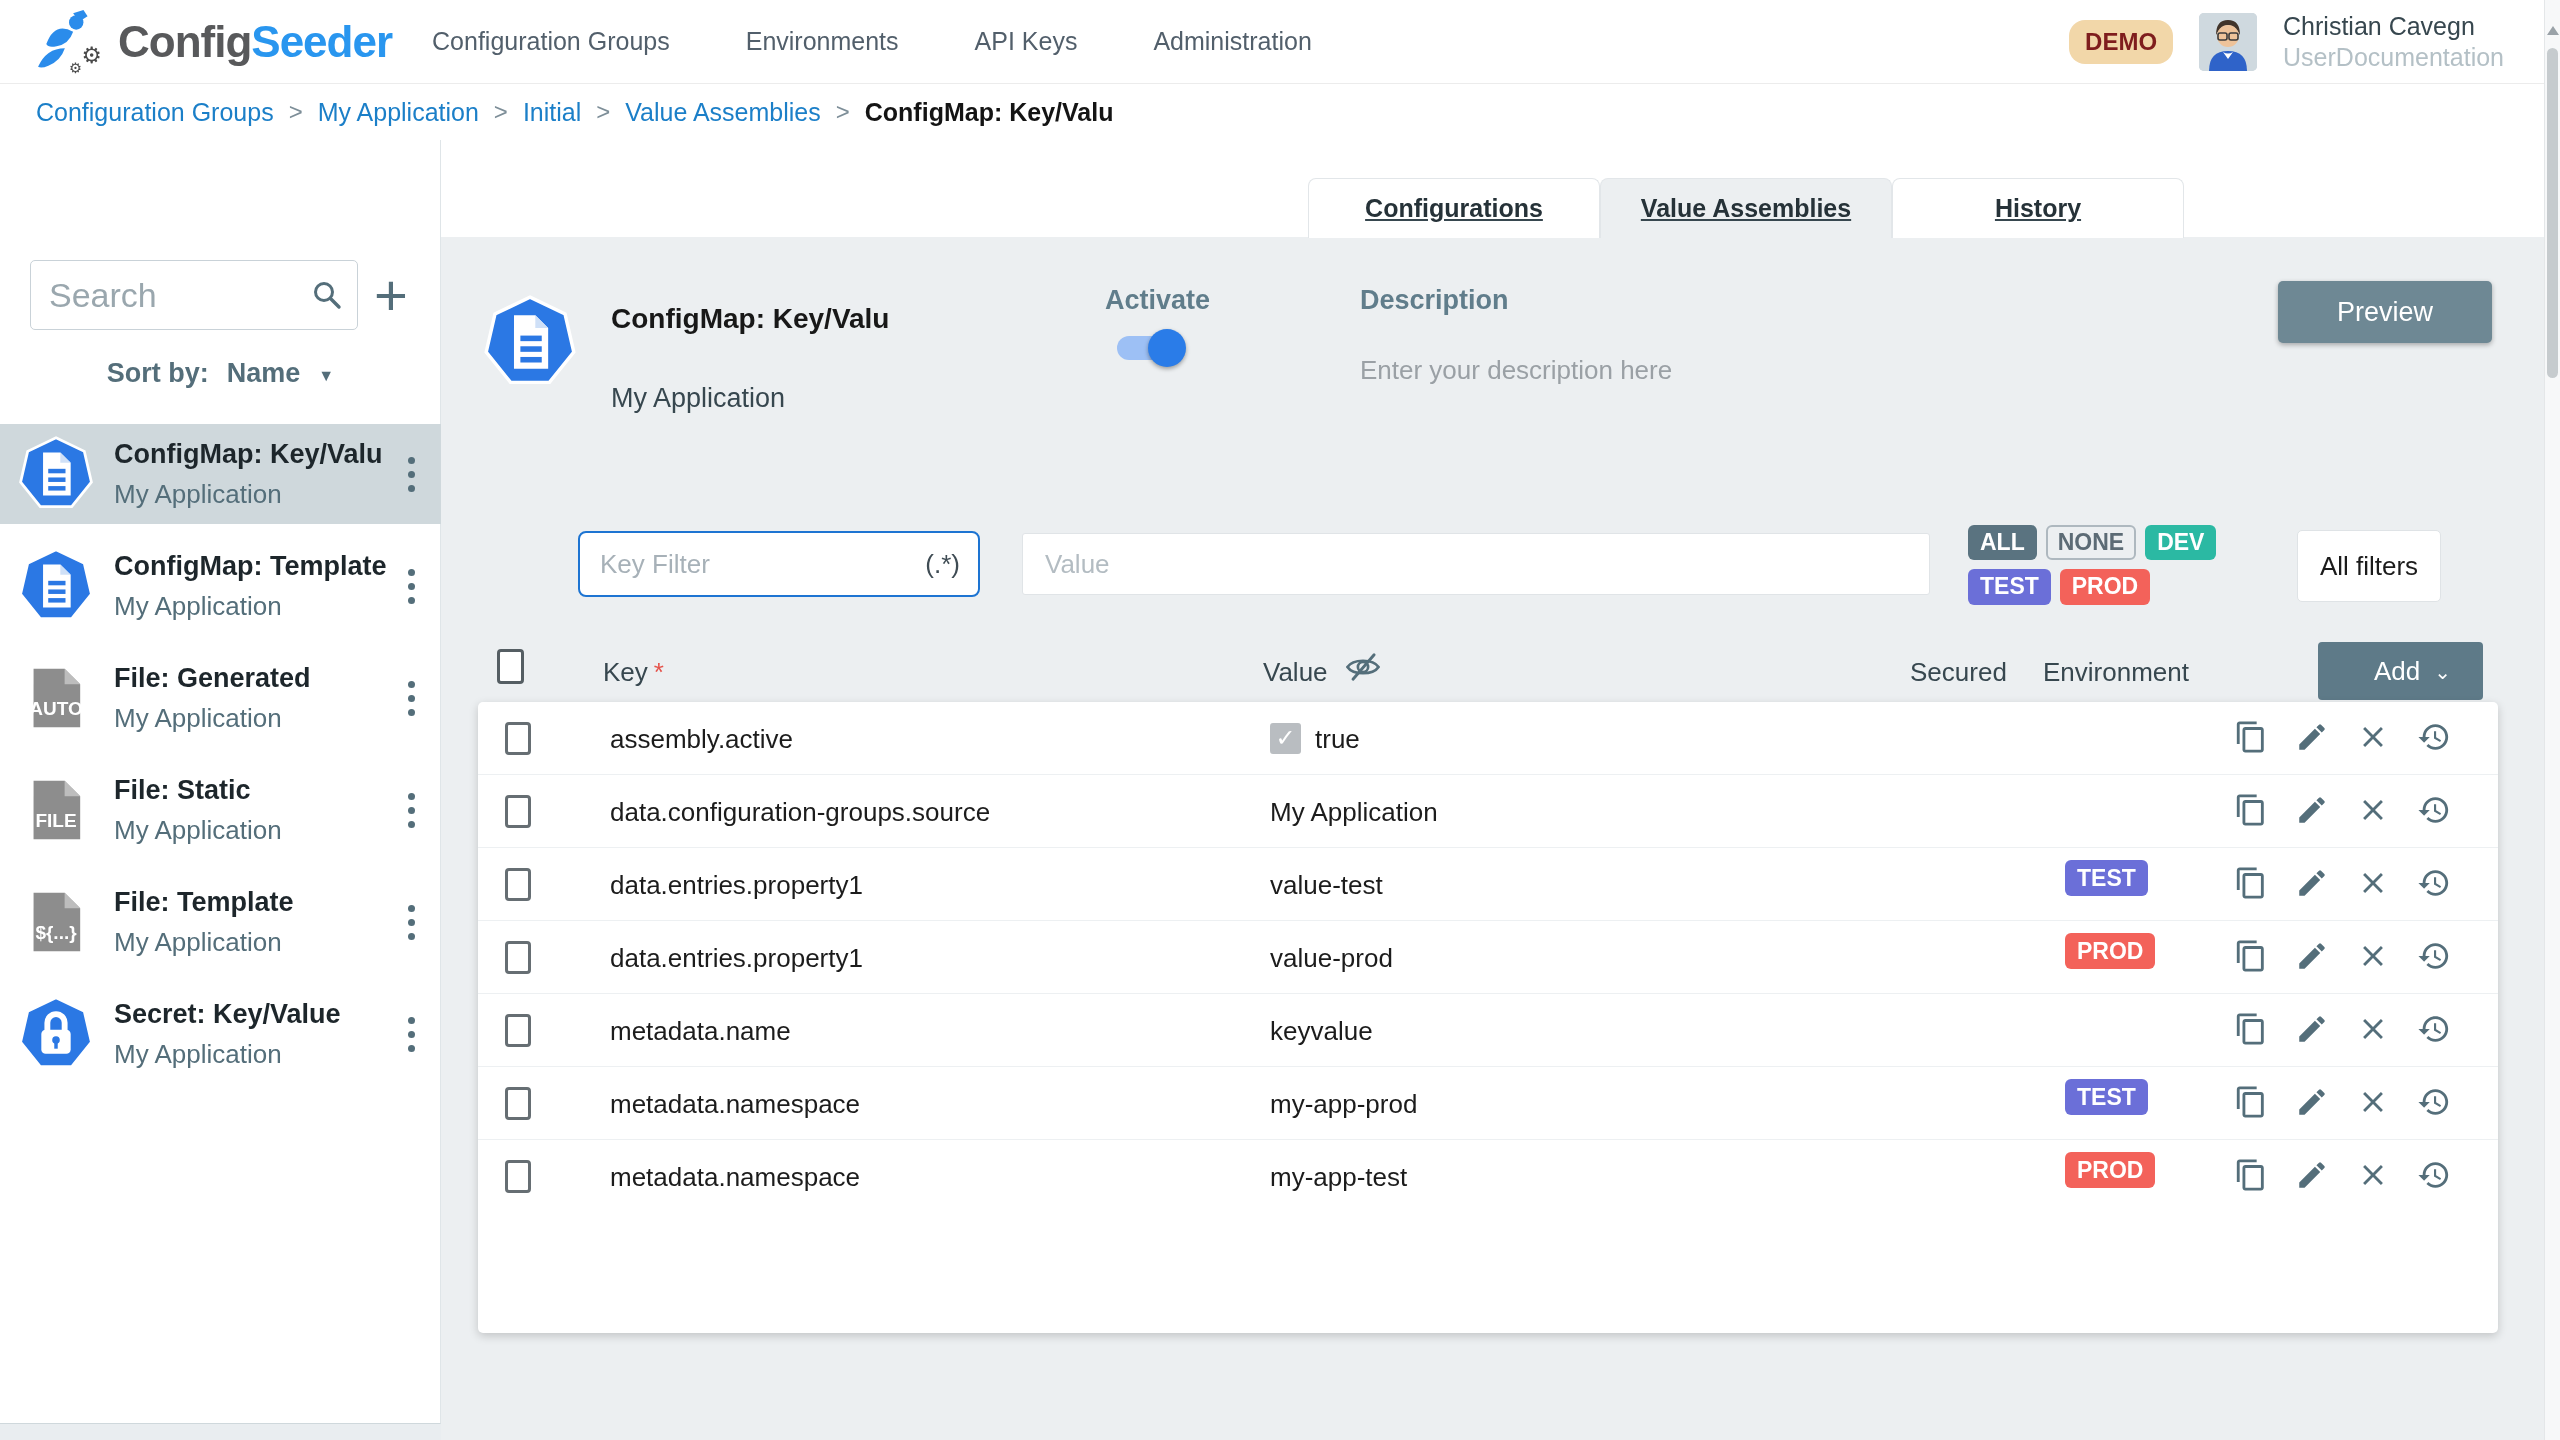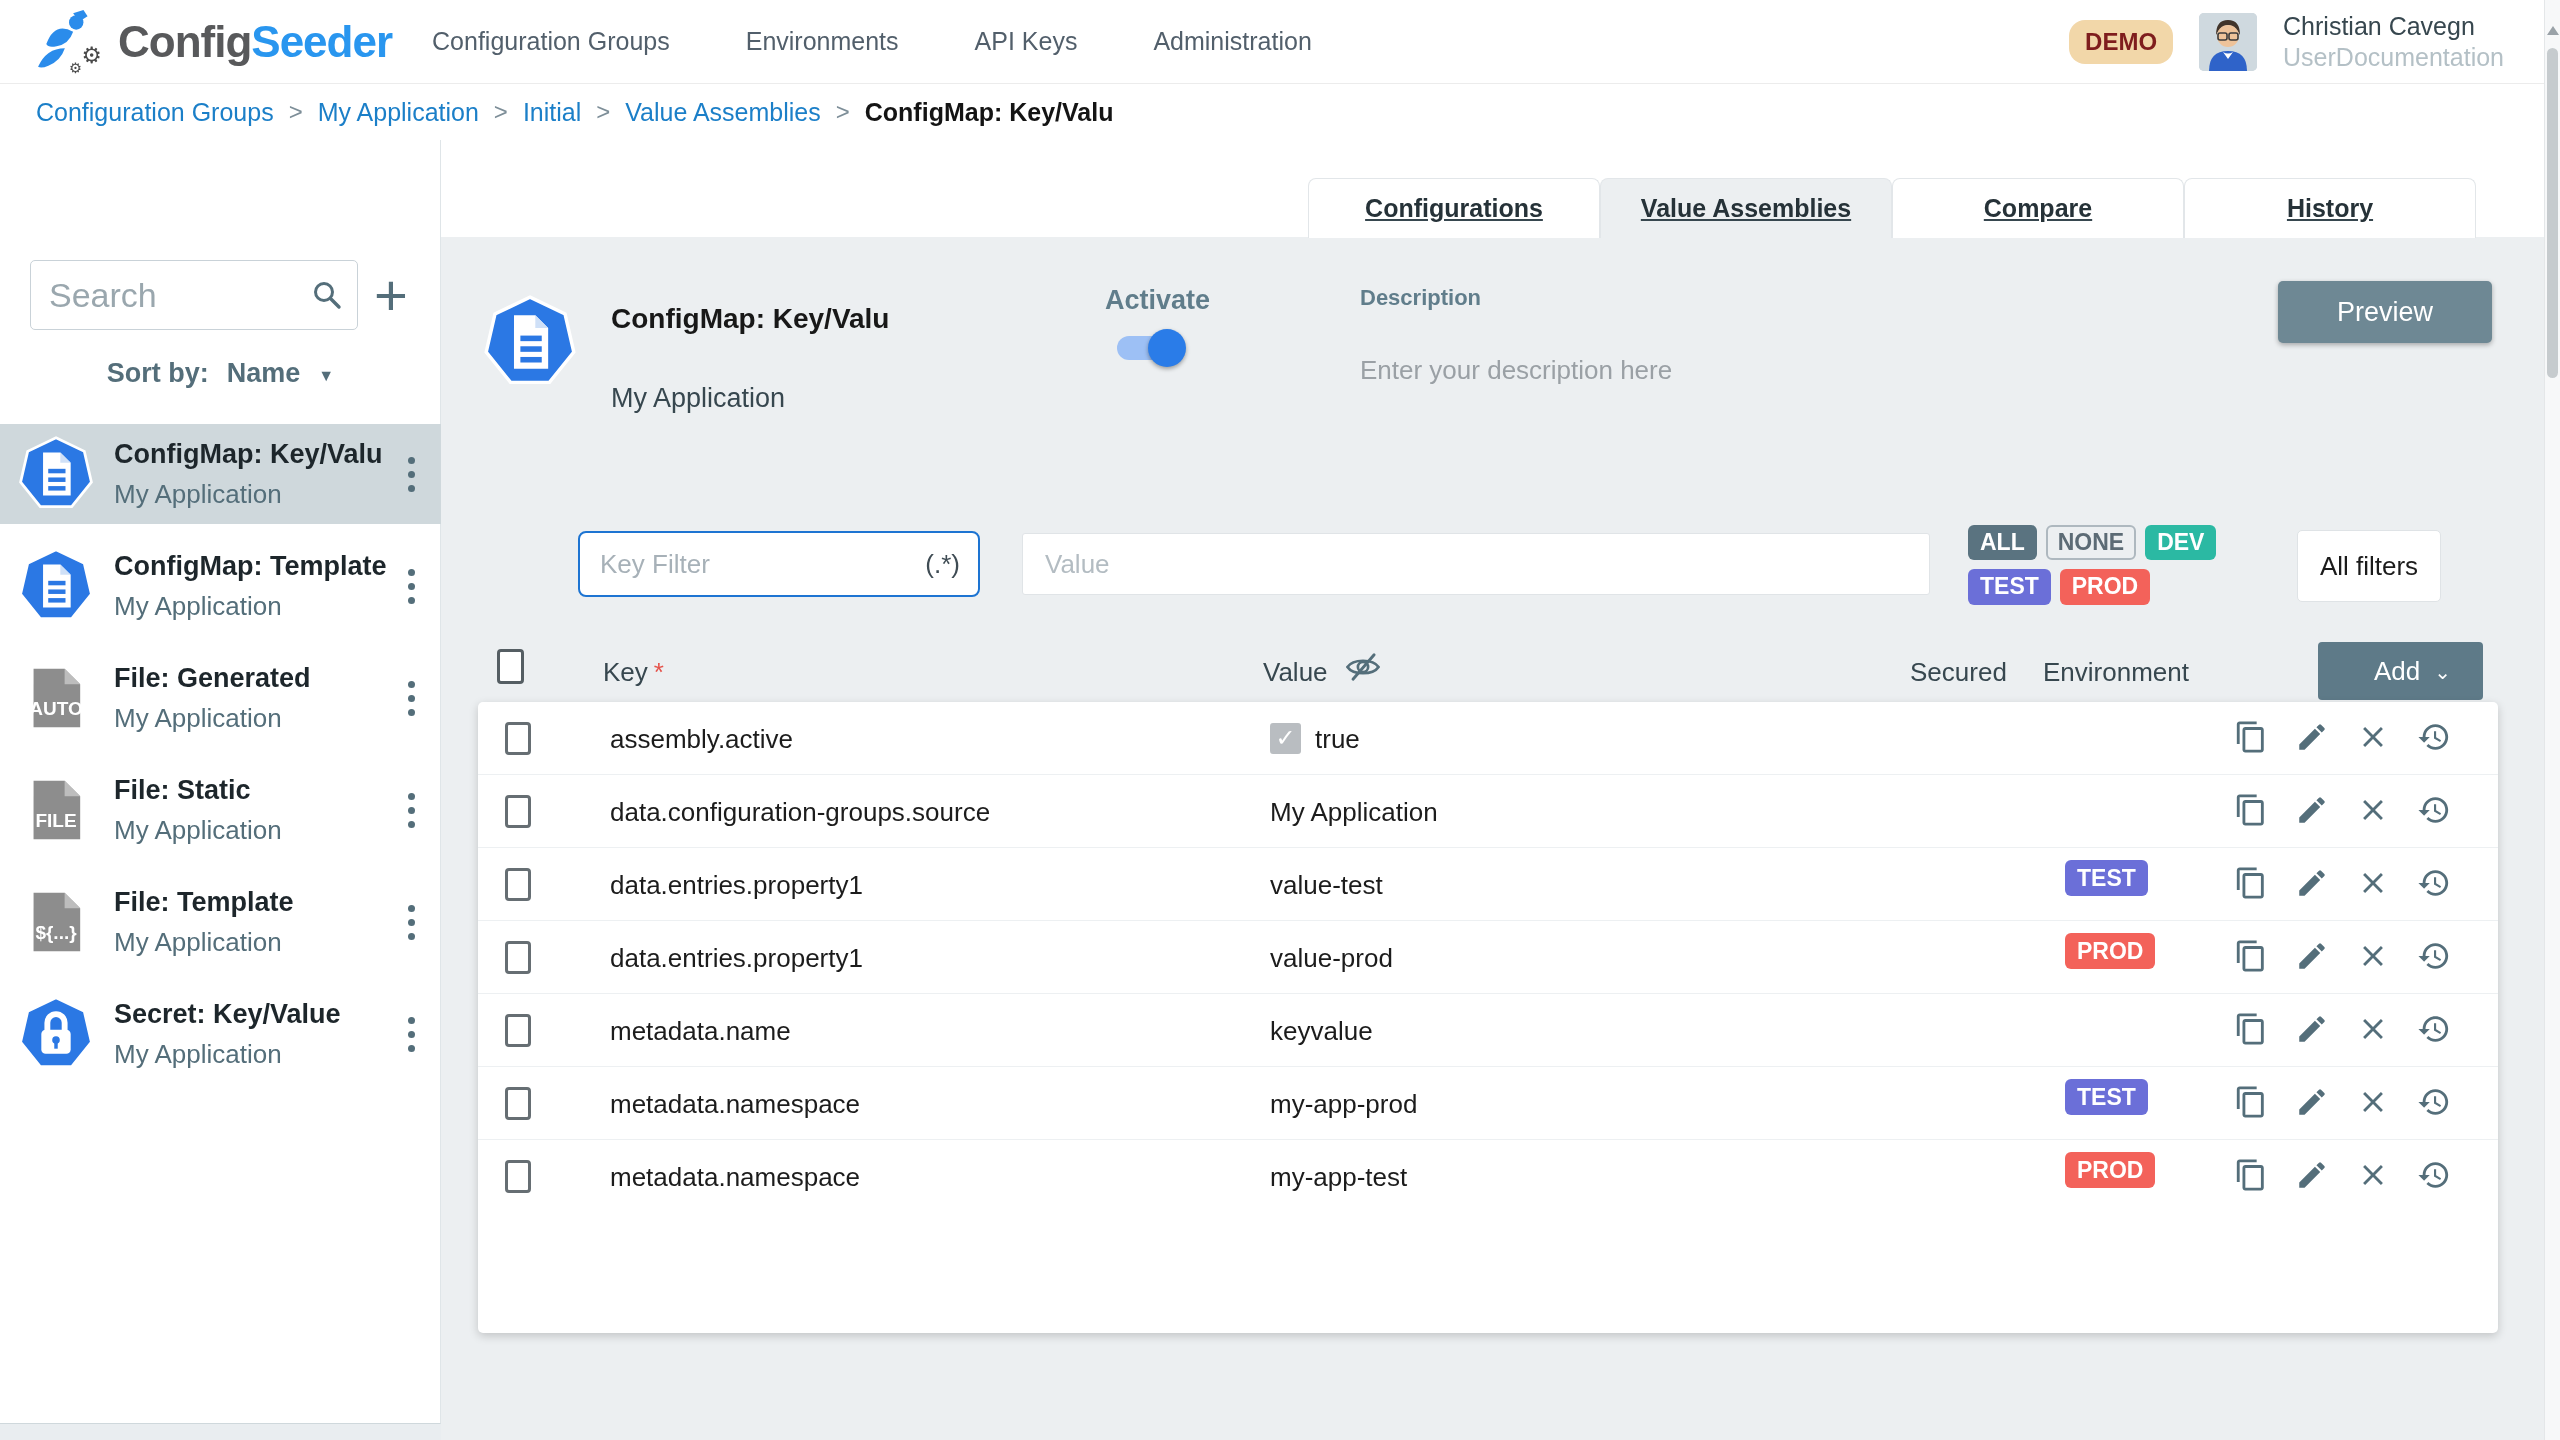--- a/index.html
+++ b/index.html
@@ -64,21 +64,21 @@
   
   .panel { position:absolute; left:441px; top:237px; width:2103px; height:1203px; background:#eceff1; }
   .detail-icon { position:absolute; left:42px; top:58px; width:94px; height:94px; }
   .detail-title { position:absolute; left:170px; top:66px; font-size:28px; font-weight:bold; color:#181818; }
   .detail-sub { position:absolute; left:170px; top:146px; font-size:27px; color:#37474f; }
   .activate-label { position:absolute; left:664px; top:48px; font-size:27px; font-weight:bold; color:#607d8b; }
   .toggle { position:absolute; left:676px; top:98px; width:66px; height:26px; cursor:pointer; }
   .toggle-track { position:absolute; left:0; top:1px; width:66px; height:24px; border-radius:12px; background:#9dc0f5; }
   .toggle-thumb { position:absolute; right:-3px; top:-6px; width:38px; height:38px; border-radius:50%;
     background:#2a7ce8; box-shadow:0 2px 4px rgba(0,0,0,.35); }
-  .desc-label { position:absolute; left:919px; top:48px; font-size:22px; font-weight:bold; color:#607d8b; }
+  .desc-label { position:absolute; left:919px; top:48px; font-size:27px; font-weight:bold; color:#607d8b; }
   .desc-ph { position:absolute; left:919px; top:118px; font-size:26px; color:#9aa0a5; }
   .preview-btn { position:absolute; left:1837px; top:44px; width:214px; height:62px; background:#6e8894;
     color:#fff; font-size:27px; border:none; border-radius:5px; cursor:pointer;
     box-shadow:0 2px 5px rgba(0,0,0,.3); font-family:"Liberation Sans", sans-serif; }
 
   
   .key-filter { position:absolute; left:137px; top:294px; width:402px; height:66px; background:#fff;
     border:2px solid #1d74d2; border-radius:8px; display:flex; align-items:center; padding:0 18px 0 20px; }
   .key-filter input { border:none; outline:none; flex:1; min-width:0; font-size:26px;
     font-family:"Liberation Sans", sans-serif; color:#37474f; }
@@ -182,21 +182,20 @@
     <span class="crumb">Initial</span>
     <span class="crumb-sep">&gt;</span>
     <span class="crumb">Value Assemblies</span>
     <span class="crumb-sep">&gt;</span>
     <span class="crumb-current">ConfigMap: Key/Valu</span>
   </nav>
 
 <div class="tabs">
     <div class="tab">Configurations</div>
     <div class="tab active">Value Assemblies</div>
-    <div class="tab">Compare</div>
     <div class="tab">History</div>
   </div>
 
 <aside class="sidebar">
   <div class="search-row">
     <div class="search-box">
       <input type="text" placeholder="Search" style="">
       <svg viewBox="0 0 32 32" width="32" height="32">
         <circle cx="13" cy="13" r="8.5" fill="none" stroke="#546e7a" stroke-width="3"></circle>
         <line x1="19.5" y1="19.5" x2="28" y2="28" stroke="#546e7a" stroke-width="3.4" stroke-linecap="round"></line>

